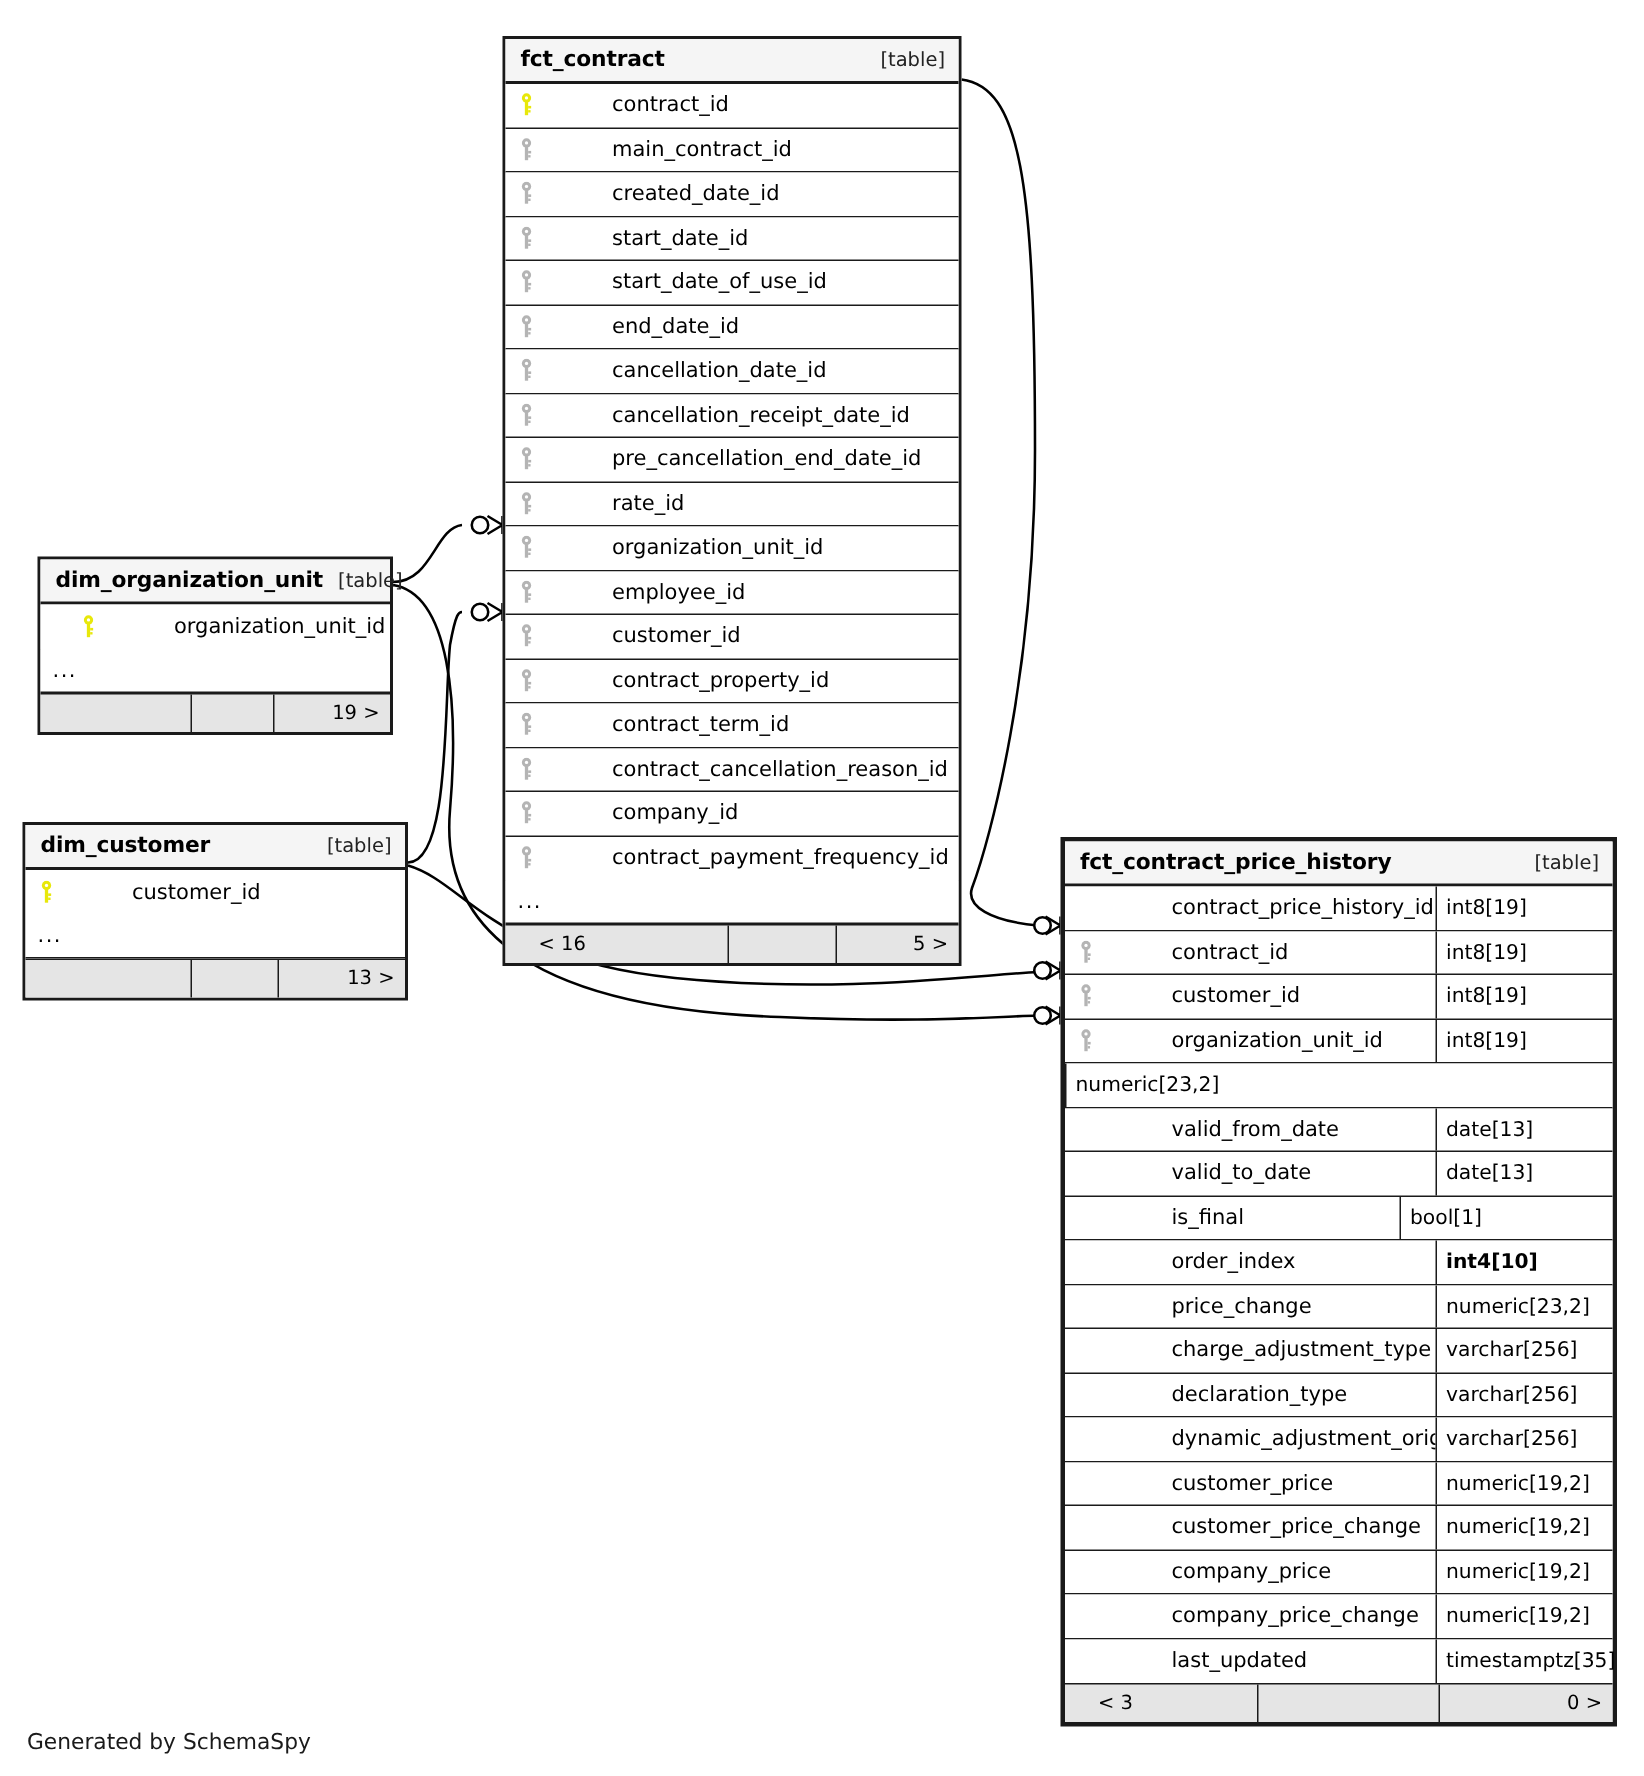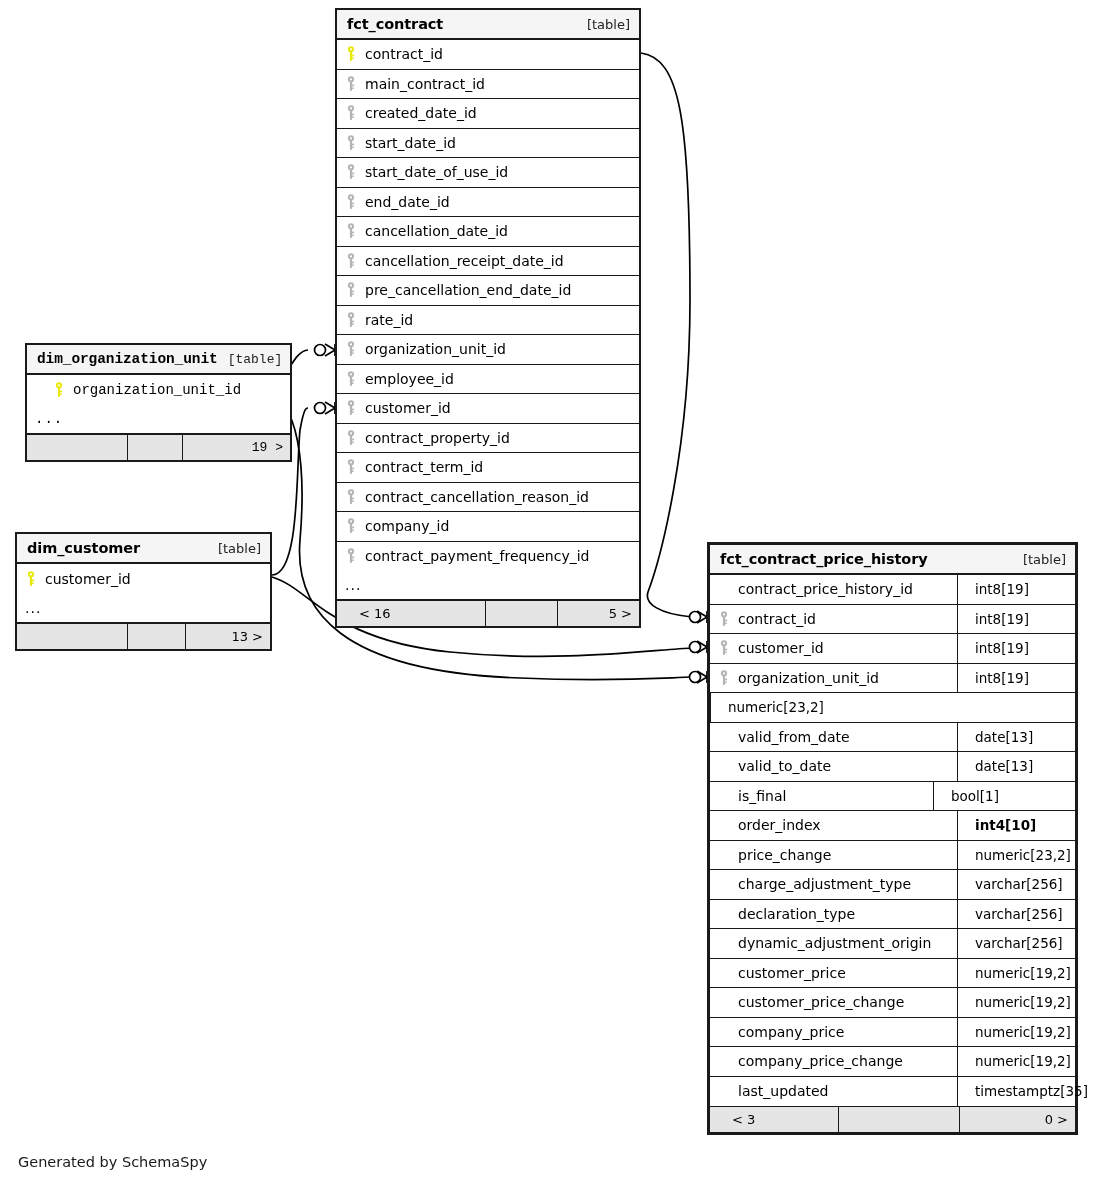--- a/index.html
+++ b/index.html
@@ -28,20 +28,21 @@
     pointer-events: none;
   }
 
   
   .tbl {
     position: absolute;
     box-sizing: border-box;
     background: #ffffff;
     border: 2px solid #1a1a1a;
     z-index: 5;
+    margin-top: 16px;
   }
   .tbl.thick { border-width: 3px; }
 
   .tbl-head {
     box-sizing: border-box;
     display: flex;
     align-items: center;
     justify-content: space-between;
     background: #f5f5f5;
     border-bottom: 2px solid #1a1a1a;
@@ -74,28 +75,29 @@
 
   .cell-name {
     box-sizing: border-box;
     display: flex;
     align-items: center;
     flex: 1 1 auto;
     min-width: 0;
     padding-left: 9px;
     height: 100%;
     overflow: hidden;
+    gap: 43px;
   }
   .cell-type {
     box-sizing: border-box;
     display: flex;
     align-items: center;
     flex: 0 0 auto;
     border-left: 1.6px solid #1a1a1a;
-    padding-left: 17px;
+    padding-left: 6px;
     height: 100%;
     white-space: nowrap;
   }
   .col-label {
     font-size: 14px;
     color: #000000;
     white-space: nowrap;
   }
   .type-label {
     font-size: 13.5px;
@@ -462,21 +464,21 @@
     <div class="row-more">
       <span class="more-label">...</span>
     </div>
     <div class="tbl-foot">
       <div class="foot-cell foot-left" style="width:148px;">&lt; 16</div>
       <div class="foot-cell foot-mid" style="width:72px;"></div>
       <div class="foot-cell foot-right">5 &gt;</div>
     </div>
   </div>
 
-  <div class="tbl" id="tbl-dim-org" style="left:25px; top:343px; width:267px;font-family:Liberation Mono, monospace;">
+  <div class="tbl" id="tbl-dim-org" style="left:25px; top:355px; width:237px;">
     <div class="tbl-head">
       <span class="tbl-name">dim_organization_unit</span>
       <span class="tbl-tag">[table]</span>
     </div>
     <div id="cols-dim-org">
         <div class="row">
           <div class="cell-name indent-1">
             <span class="keyslot">
               <svg width="10" height="16" viewBox="0 0 10 16" xmlns="http://www.w3.org/2000/svg">
                 <circle cx="5" cy="3.3" r="3.1" fill="#e8e80a"></circle>

